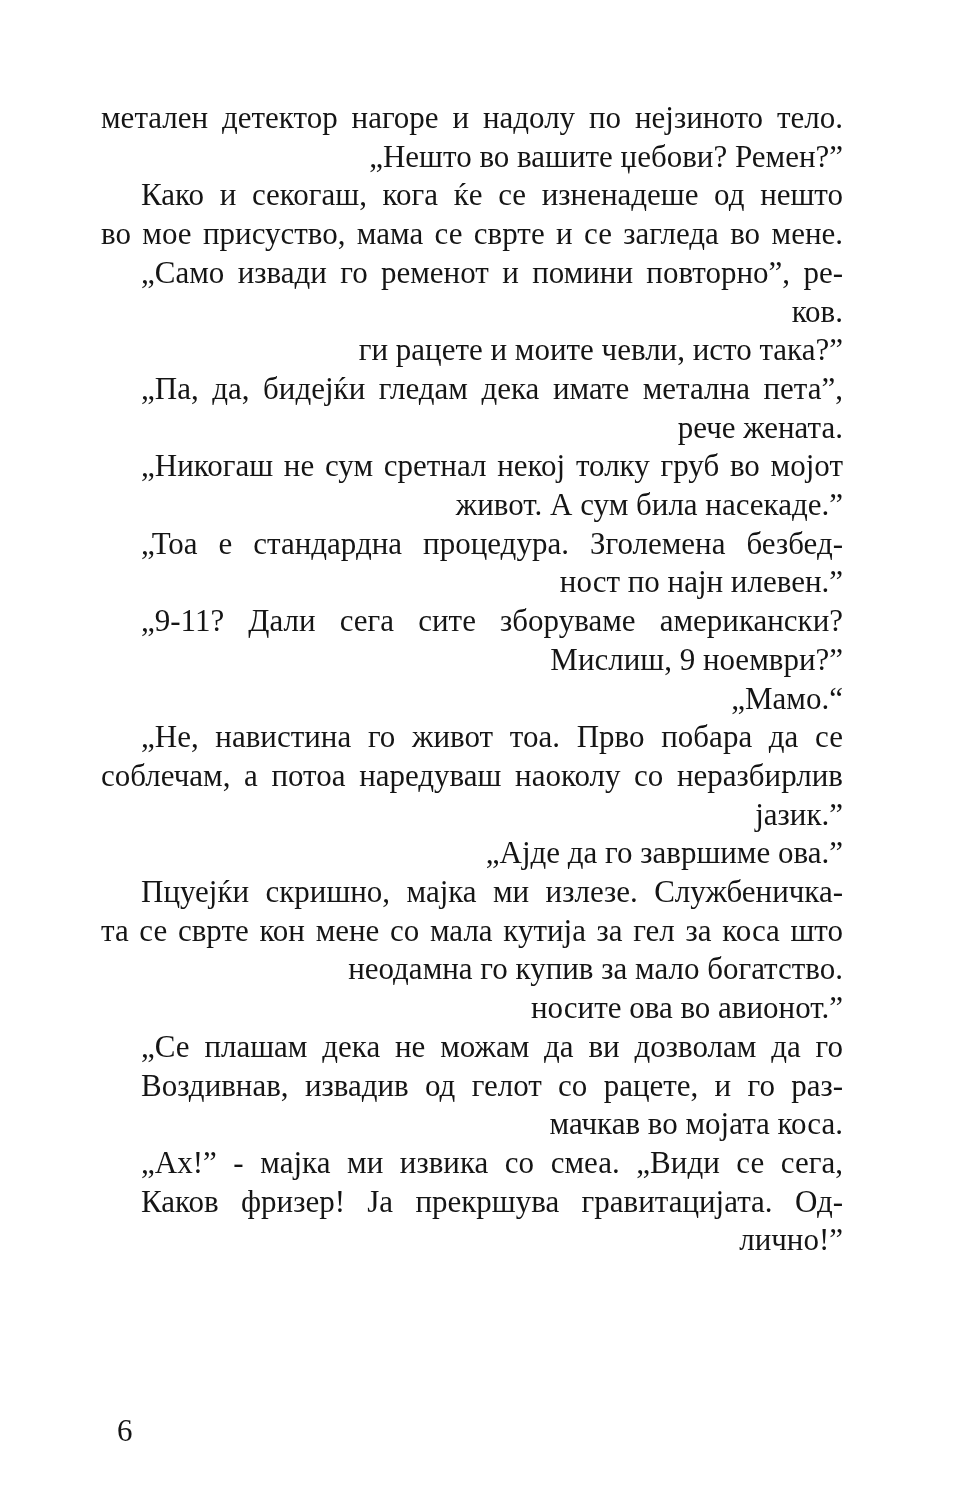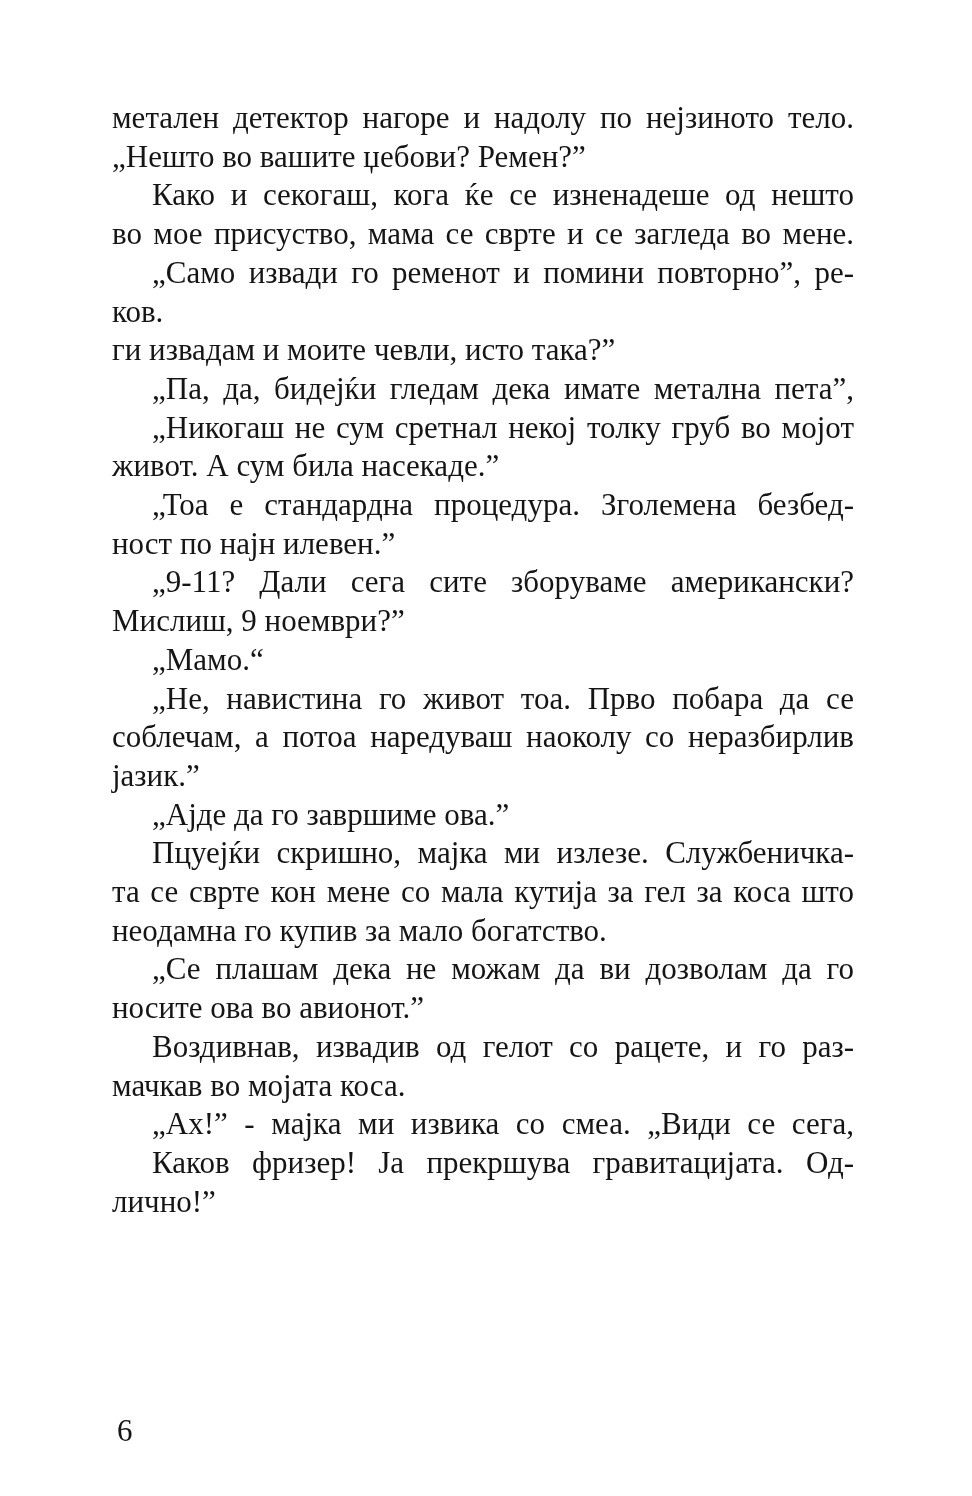--- a/index.html
+++ b/index.html
@@ -15,28 +15,28 @@
     font-family: "Liberation Serif", "DejaVu Serif", serif;
     color: #151515;
   }
   .page {
     position: absolute;
     inset: 0;
     background: #ffffff;
   }
   .text-block {
     position: absolute;
-    left: 112px;
+    left: 101px;
     top: 99px;
     width: 742px;
     font-size: 31px;
     line-height: 38.7px;
   }
   .line {
-    text-align: left;
+    text-align: right;
   }
   .line.justify {
     text-align: justify;
     text-align-last: justify;
     text-justify: inter-word;
   }
   .line.indent {
     padding-left: 40px;
   }
   .page-number {
@@ -51,38 +51,39 @@
 <body>
 
 <div class="page">
   <div class="text-block" id="text-block">
       <div class="line justify">метален детектор нагоре и надолу по нејзиното тело.</div>
       <div class="line">„Нешто во вашите џебови? Ремен?”</div>
       <div class="line indent justify">Како и секогаш, кога ќе се изненадеше од нешто</div>
       <div class="line justify">во мое присуство, мама се сврте и се загледа во мене.</div>
       <div class="line indent justify">„Само извади го ременот и помини повторно”, ре-</div>
       <div class="line">ков.</div>
-      <div class="line">ги извадам и моите чевли, исто така?”</div>
+      <div class="line">ги рацете и моите чевли, исто така?”</div>
       <div class="line indent justify">„Па, да, бидејќи гледам дека имате метална пета”,</div>
+      <div class="line">рече жената.</div>
       <div class="line indent justify">„Никогаш не сум сретнал некој толку груб во мојот</div>
       <div class="line">живот. А сум била насекаде.”</div>
       <div class="line indent justify">„Тоа е стандардна процедура. Зголемена безбед-</div>
       <div class="line">ност по најн илевен.”</div>
       <div class="line indent justify">„9-11? Дали сега сите зборуваме американски?</div>
       <div class="line">Мислиш, 9 ноември?”</div>
       <div class="line indent">„Мамо.“</div>
       <div class="line indent justify">„Не, навистина го живот тоа. Прво побара да се</div>
       <div class="line justify">соблечам, а потоа наредуваш наоколу со неразбирлив</div>
       <div class="line">јазик.”</div>
       <div class="line indent">„Ајде да го завршиме ова.”</div>
       <div class="line indent justify">Пцуејќи скришно, мајка ми излезе. Службеничка-</div>
       <div class="line justify">та се сврте кон мене со мала кутија за гел за коса што</div>
       <div class="line">неодамна го купив за мало богатство.</div>
+      <div class="line">носите ова во авионот.”</div>
       <div class="line indent justify">„Се плашам дека не можам да ви дозволам да го</div>
-      <div class="line">носите ова во авионот.”</div>
       <div class="line indent justify">Воздивнав, извадив од гелот со рацете, и го раз-</div>
       <div class="line">мачкав во мојата коса.</div>
       <div class="line indent justify">„Ах!” - мајка ми извика со смеа. „Види се сега,</div>
       <div class="line indent justify">Каков фризер! Ја прекршува гравитацијата. Од-</div>
       <div class="line">лично!”</div>
     </div>
   <div class="page-number">6</div>
 </div>
 
 </body></html>

